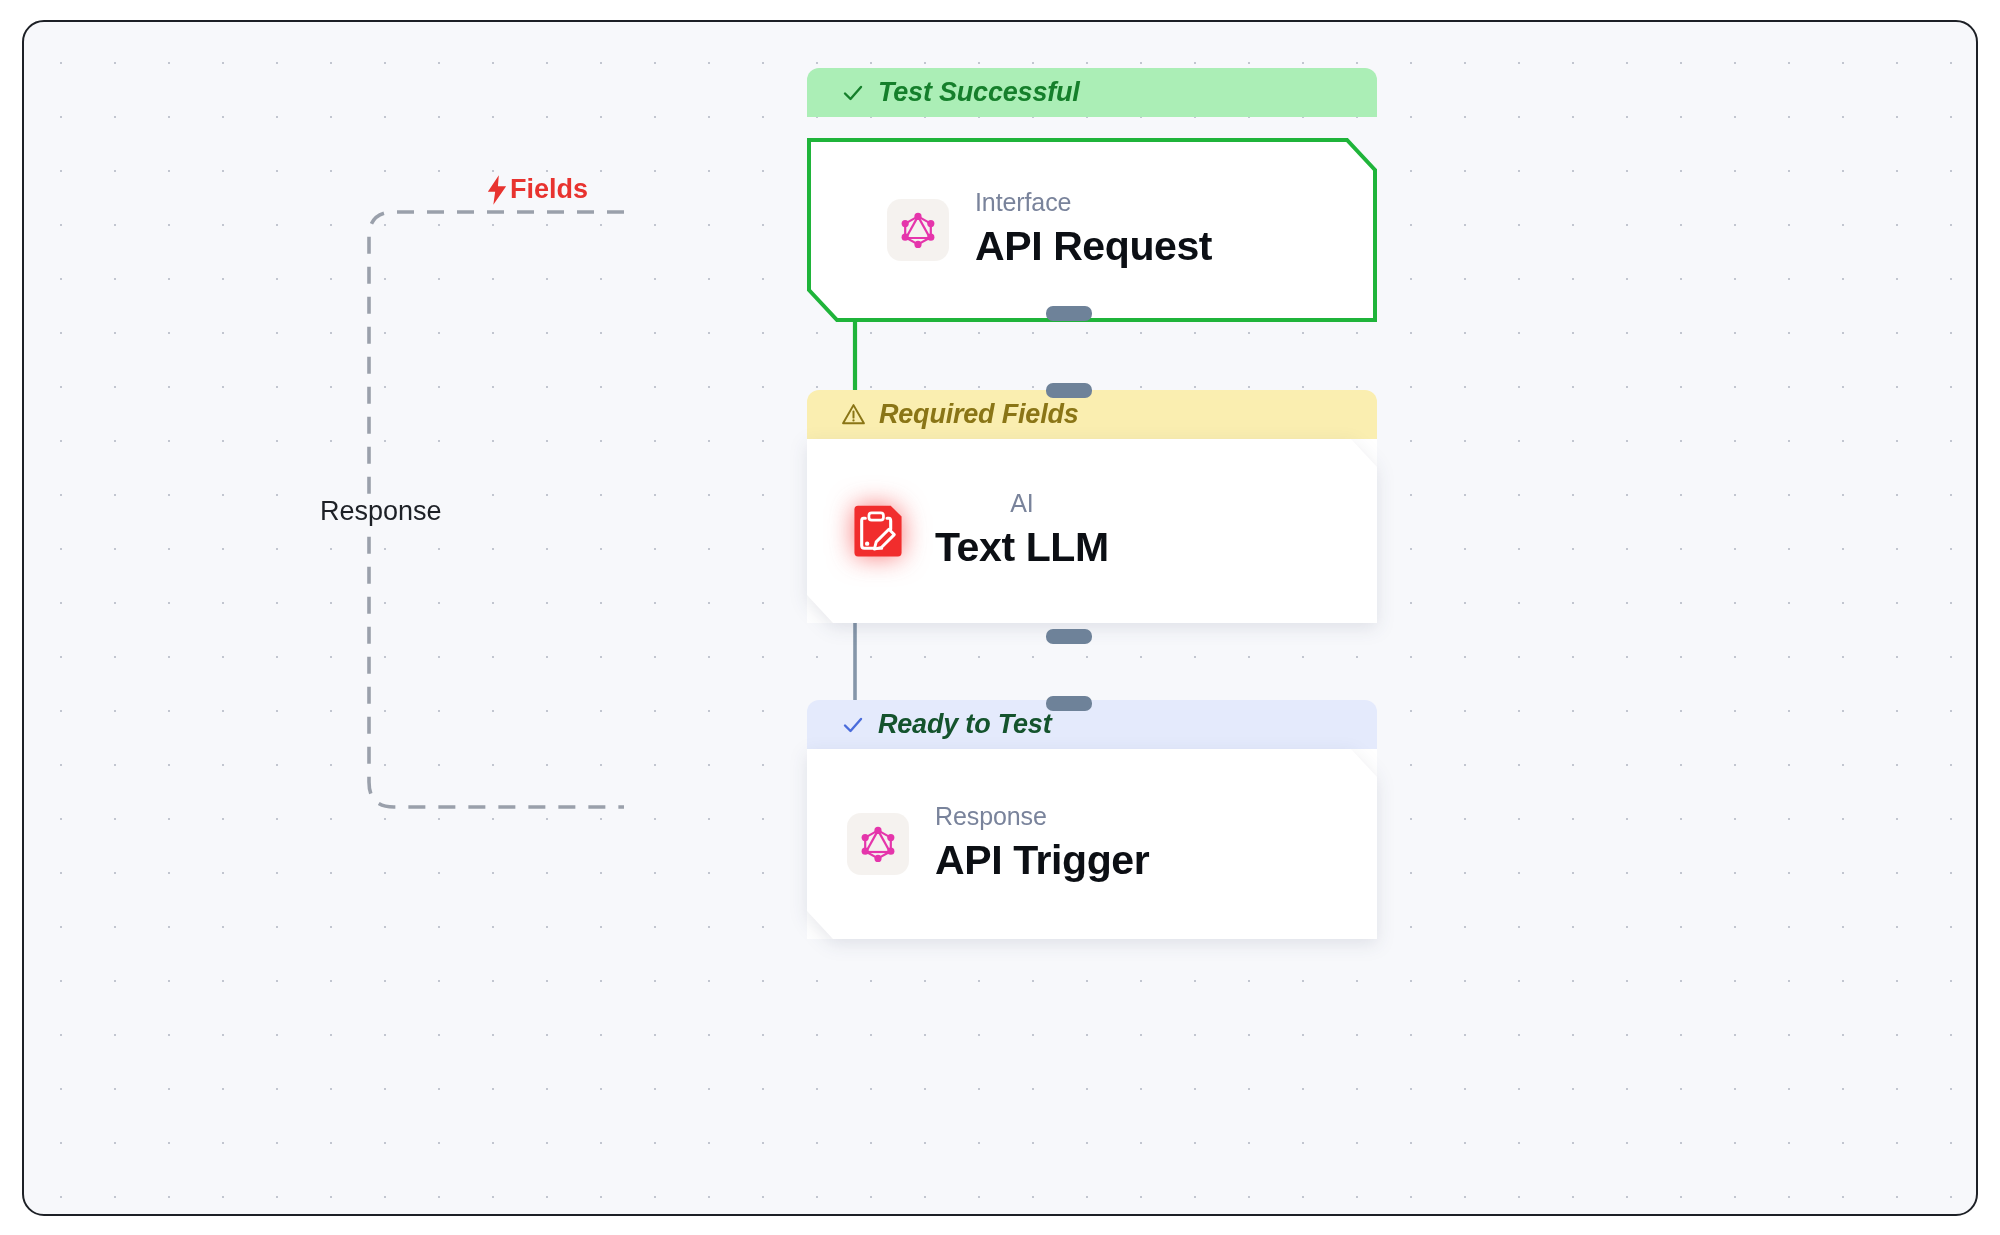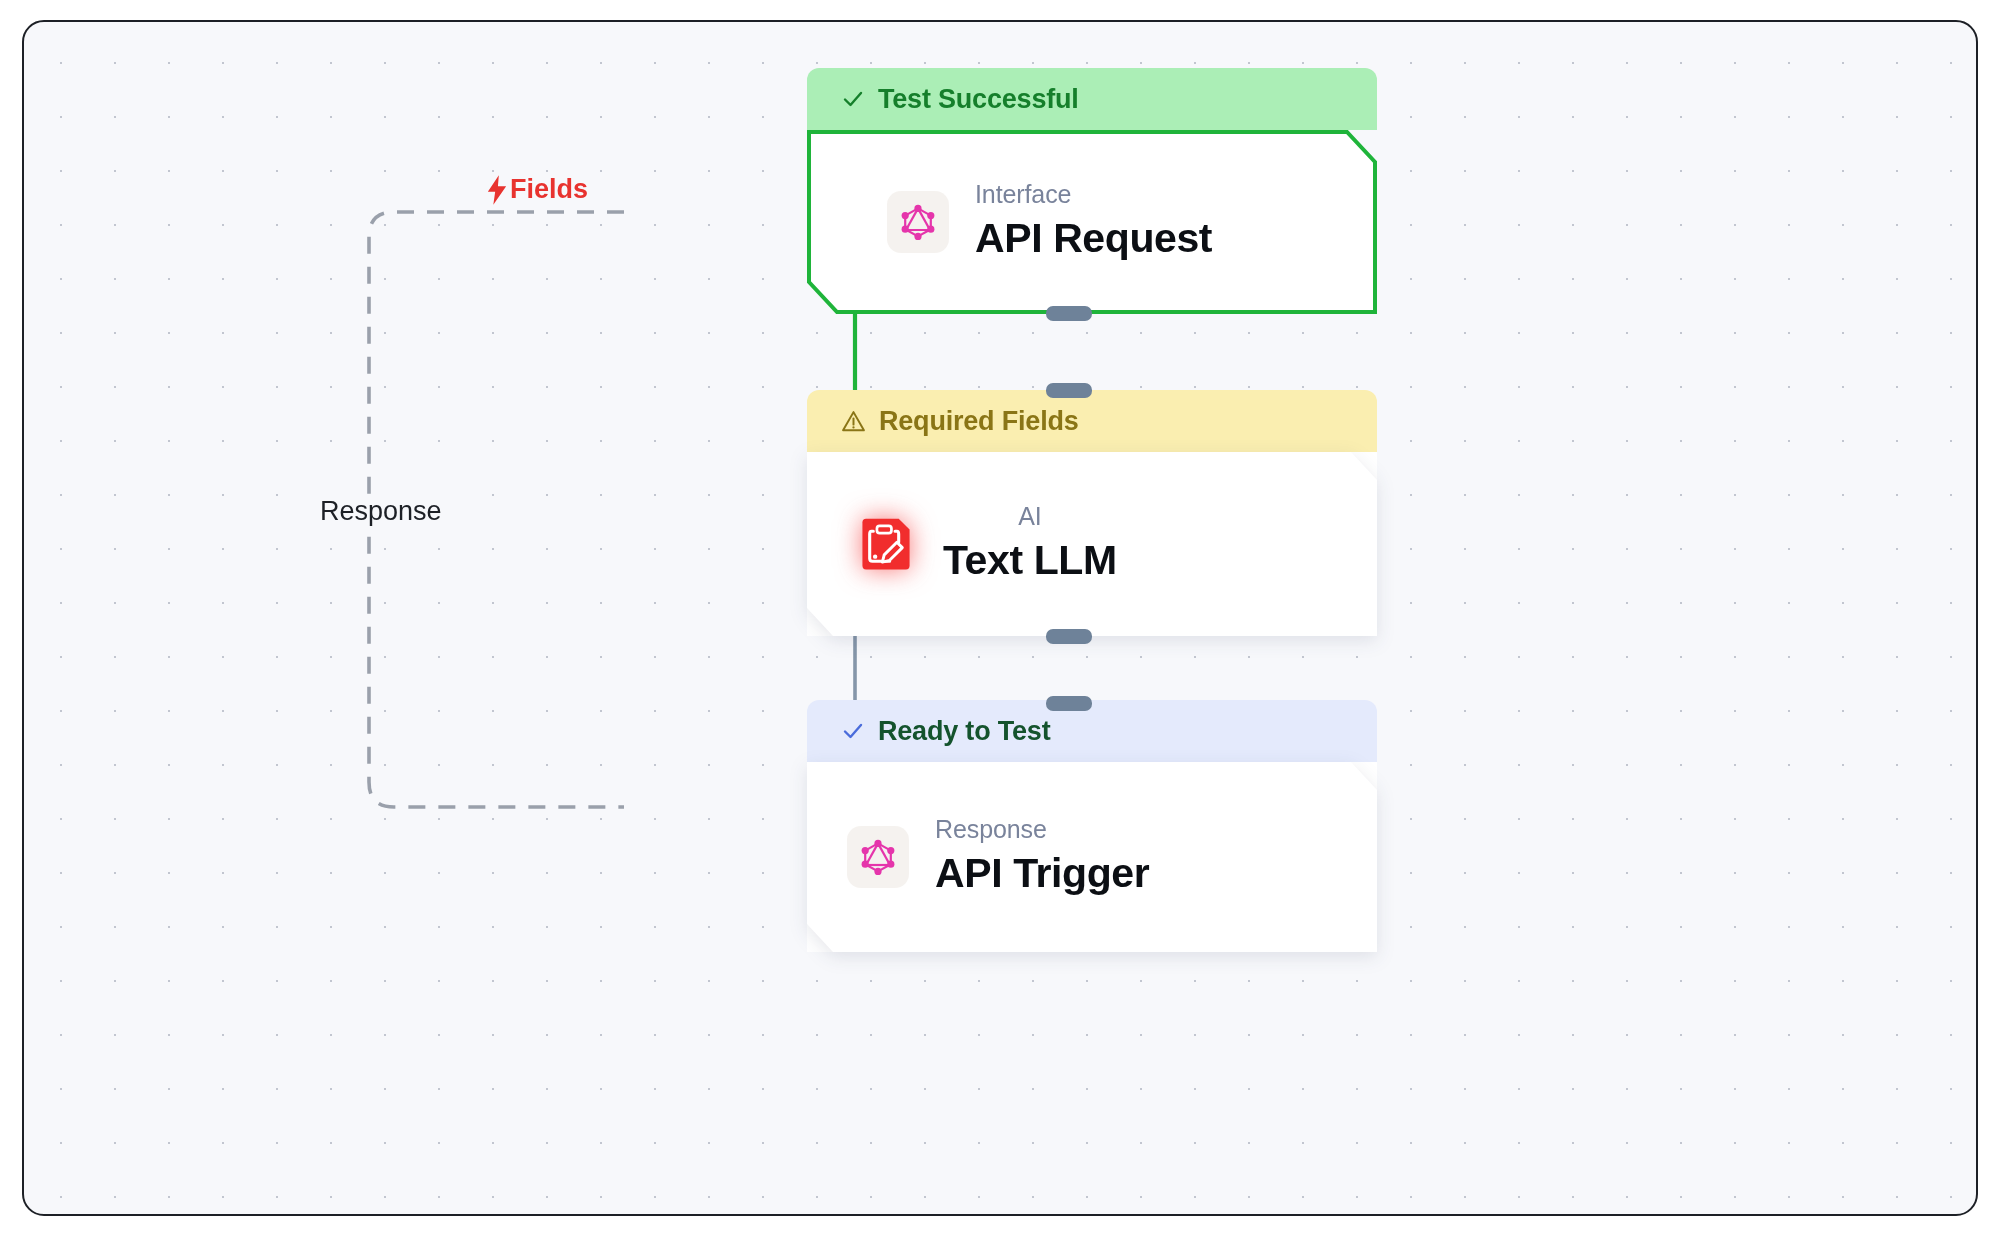--- a/index.html
+++ b/index.html
@@ -20,28 +20,29 @@
     overflow:hidden;
   }
 
   
   #edges{position:absolute;left:0;top:0;width:1956px;height:1196px;pointer-events:none;}
 
   
   .node{position:absolute;width:570px;}
   .banner{
     position:relative;
-    height:62px;
+    height:49px;
     border-radius:12px 12px 0 0;
     display:flex;align-items:center;
     padding-left:34px;
     font-size:27px;
     font-weight:bold;
     letter-spacing:-0.2px;
     box-sizing:border-box;
+    font-style:italic;
   }
   .banner .bicon{margin-right:13px;display:inline-flex;align-items:center;line-height:0;}
   .card{
     position:relative;
     background:#ffffff;
     box-sizing:border-box;
     display:flex;align-items:center;
     padding-left:40px;
   }
 
@@ -119,21 +120,21 @@
     <div class="node" style="left:783px;top:46px;">
       <div class="banner" style="background:#abeeb6;color:#157f2b;">
         <span class="bicon">
           <svg width="24" height="24" viewBox="0 0 24 24">
               <path d="M4 12.5 L9.5 18 L20 6" fill="none" stroke="#157f2b" stroke-width="2.4" stroke-linecap="round" stroke-linejoin="round"></path>
             </svg>
         </span>
         <span>Test Successful</span>
       </div>
 
-      <div class="card green" style="height:184px;">
+      <div class="card green" style="height:184px;margin-top:21px;">
         <div class="card-bg">
           <svg width="570" height="184" viewBox="0 0 570 184" preserveAspectRatio="none">
             <path d="M2 2 L540 2 L568 32 L568 182 L30 182 L2 152 Z" fill="#ffffff" stroke="#1fb43a" stroke-width="4"></path>
           </svg>
         </div>
         <div class="card-inner">
           <span class="icon-wrap soft">
             <svg width="40" height="40" viewBox="0 0 100 100">
               <g stroke="#e535ab" stroke-width="5.5" fill="none">
                 <line x1="50" y1="16" x2="82" y2="34"></line>
@@ -171,21 +172,21 @@
         <span class="bicon">
           <svg width="25" height="25" viewBox="0 0 24 24">
             <path d="M12 3 L22 20.5 L2 20.5 Z" fill="none" stroke="#8a7516" stroke-width="1.9" stroke-linejoin="round"></path>
             <line x1="12" y1="9" x2="12" y2="15" stroke="#8a7516" stroke-width="1.9" stroke-linecap="round"></line>
             <circle cx="12" cy="17.7" r="1.1" fill="#8a7516"></circle>
           </svg>
         </span>
         <span>Required Fields</span>
       </div>
 
-      <div class="card" style="height:184px;padding-left:8px;">
+      <div class="card" style="height:184px;padding-left:0;">
         <div class="card-bg" style="filter:drop-shadow(0 5px 9px rgba(30,40,70,0.11));">
           <svg width="570" height="184" viewBox="0 0 570 184" preserveAspectRatio="none">
             <path d="M0 0 L544 0 L570 28 L570 184 L26 184 L0 156 Z" fill="#ffffff"></path>
           </svg>
         </div>
         <div class="card-inner">
           <span class="icon-wrap redglow">
             <svg width="58" height="58" viewBox="0 0 64 64">
               <path d="M6 8 Q6 4 10 4 L46 4 L58 16 L58 56 Q58 60 54 60 L10 60 Q6 60 6 56 Z" fill="#f12d2d"></path>
               <rect x="22" y="12" width="16" height="8" rx="3" fill="none" stroke="#ffffff" stroke-width="3"></rect>

